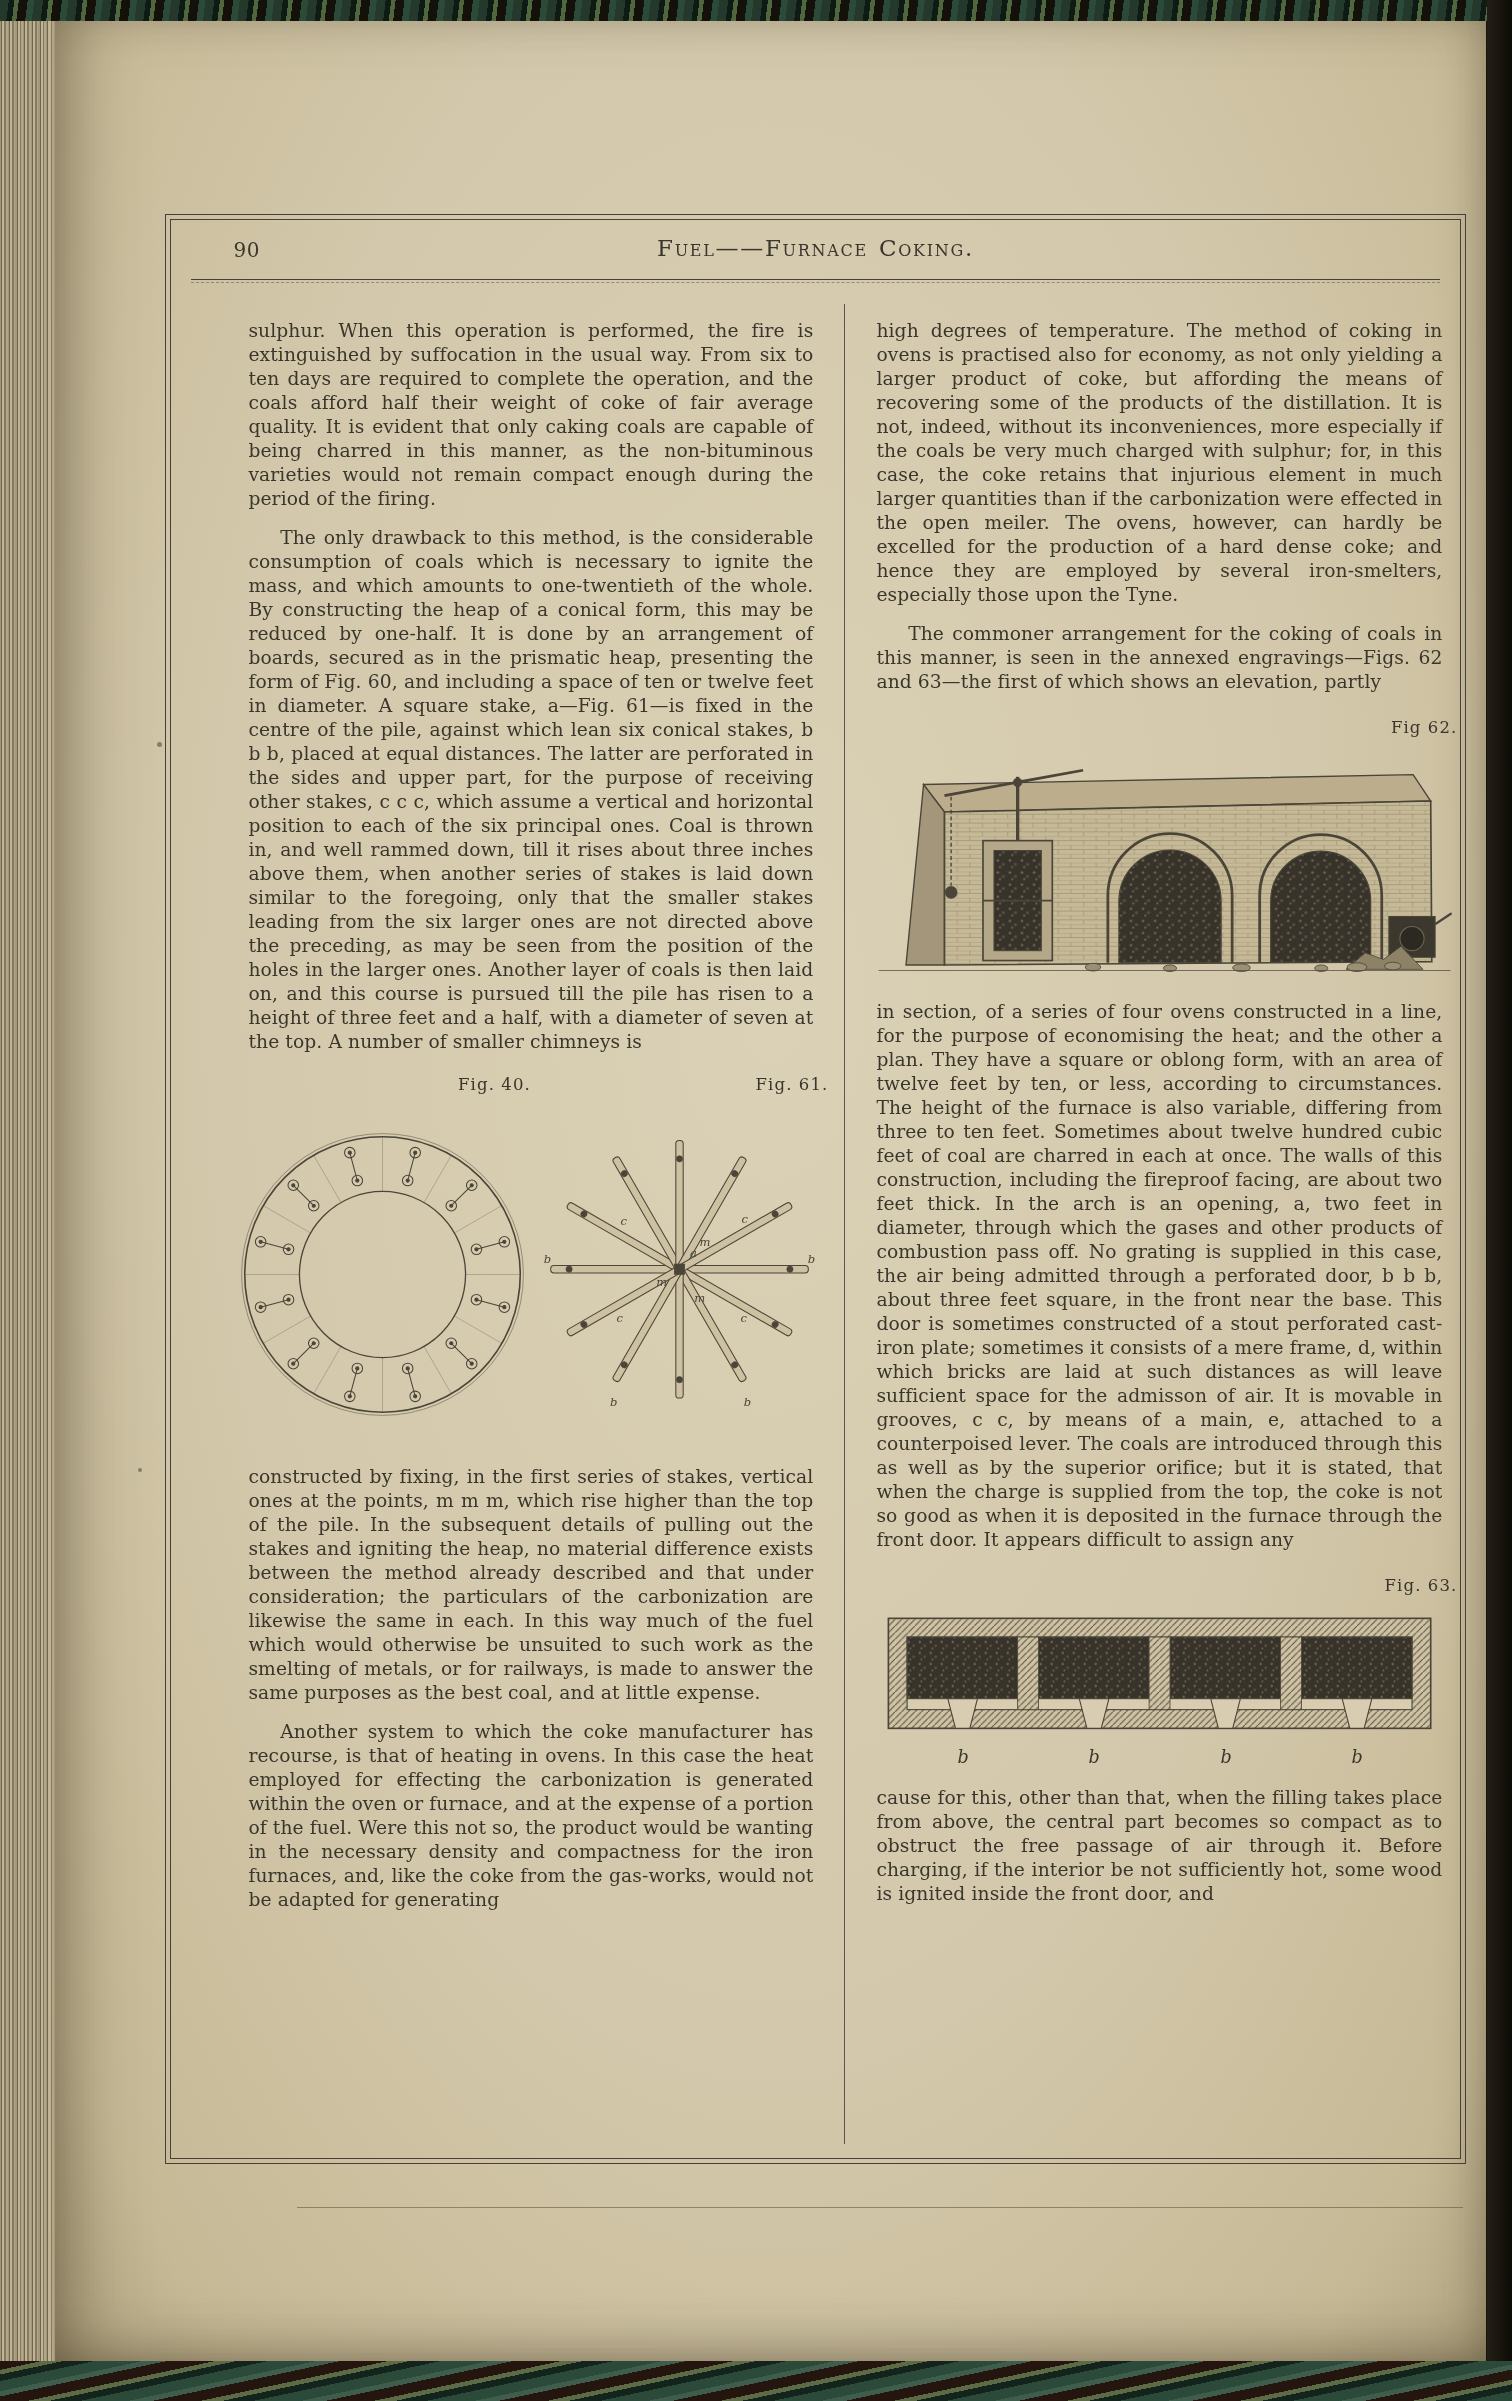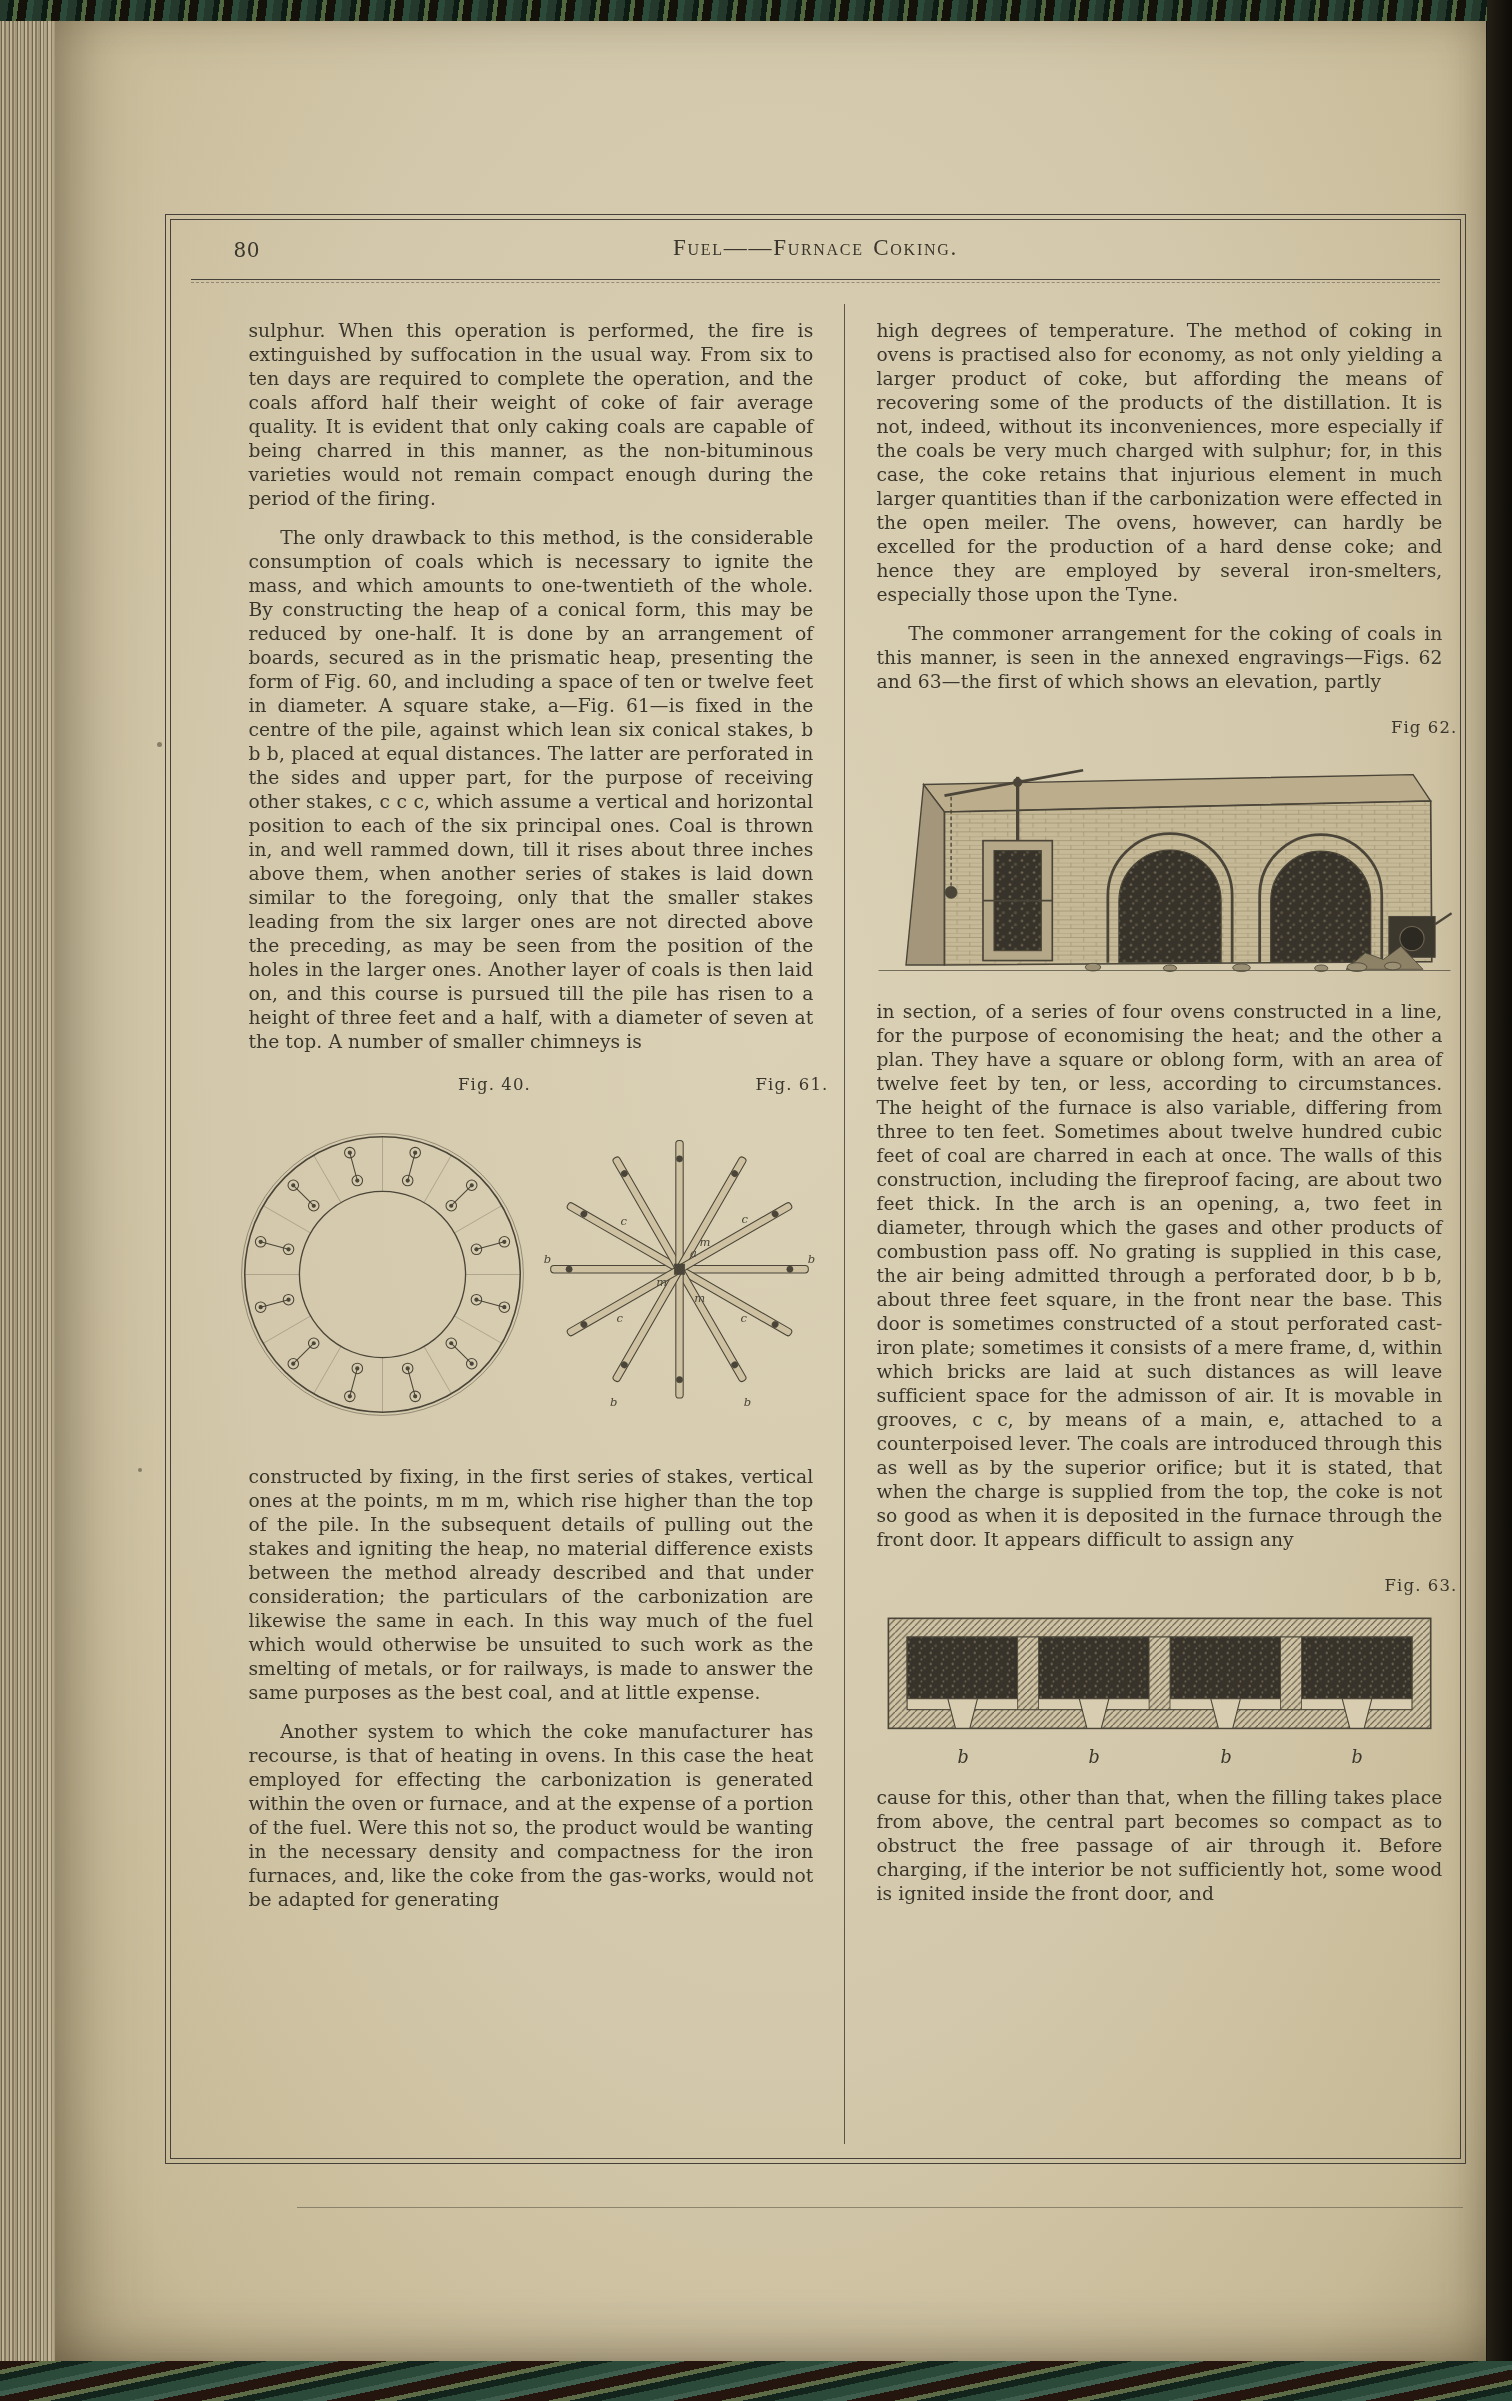--- a/index.html
+++ b/index.html
@@ -28,21 +28,21 @@
 
   
   .frame{position:absolute;left:110px;top:193px;width:1299px;height:1948px;border:1.7px solid #45413a;}
   .frame-inner{position:absolute;inset:4.4px;border:1.1px solid #45413a;}
 
   .below-rule{position:absolute;left:242px;top:2186px;width:1166px;border-top:1.1px solid #55503f;opacity:.55;}
 
   .header{position:absolute;top:14.3px;left:0;right:0;height:34px;}
   .pagenum{position:absolute;left:62px;top:3.3px;font-size:20px;letter-spacing:0.6px;}
   .running-title{position:absolute;left:0;right:0;top:0;text-align:center;
-    font-size:23px;font-variant:small-caps;letter-spacing:1.7px;word-spacing:2.2px;font-family:Liberation Serif, serif;}
+    font-size:23px;font-variant:small-caps;letter-spacing:1.7px;word-spacing:2.2px;}
   .header-rule{position:absolute;top:59px;left:20px;right:20px;border-top:1.1px solid #45413a;}
   .header-rule:after{content:"";position:absolute;left:0;right:0;top:1.7px;border-top:0.6px dashed rgba(69,65,58,.45);}
 
   .columns{position:absolute;top:84px;left:62px;width:1224px;bottom:13.2px;display:flex;}
   .col{font-size:18.7px;line-height:24px;text-align:justify;letter-spacing:0.1px;}
   .col-left{flex:0 0 595px;}
   .col-right{flex:0 0 596px;}
   .divider{width:1.1px;background:#45413a;opacity:.85;margin:0 16px;}
 
   p{margin:15px;text-indent:1.7em;}
@@ -69,21 +69,21 @@
 
   <div class="paper">
     <div class="speck" style="left:102px;top:721px;width:5px;height:5px;"></div>
     <div class="speck" style="left:83px;top:1447px;width:3.9px;height:3.9px;"></div>
     <div class="below-rule"></div>
 
     <div class="frame">
       <div class="frame-inner">
 
         <div class="header">
-          <span class="pagenum">80</span>
+          <span class="pagenum">90</span>
           <span class="running-title">Fuel——Furnace Coking.</span>
         </div>
         <div class="header-rule"></div>
 
         <div class="columns">
 
           <div class="col col-left">
             <p class="noindent">sulphur. When this operation is performed, the fire is extinguished by suffocation in the usual way. From six to ten days are required to complete the operation, and the coals afford half their weight of coke of fair average quality. It is evident that only caking coals are capable of being charred in this manner, as the non-bituminous varieties would not remain compact enough during the period of the firing.</p>
             <p>The only drawback to this method, is the considerable consumption of coals which is necessary to ignite the mass, and which amounts to one-twentieth of the whole. By constructing the heap of a conical form, this may be reduced by one-half. It is done by an arrangement of boards, secured as in the prismatic heap, presenting the form of Fig. 60, and including a space of ten or twelve feet in diameter. A square stake, a—Fig. 61—is fixed in the centre of the pile, against which lean six conical stakes, b b b, placed at equal distances. The latter are perforated in the sides and upper part, for the purpose of receiving other stakes, c c c, which assume a vertical and horizontal position to each of the six principal ones. Coal is thrown in, and well rammed down, till it rises about three inches above them, when another series of stakes is laid down similar to the foregoing, only that the smaller stakes leading from the six larger ones are not directed above the preceding, as may be seen from the position of the holes in the larger ones. Another layer of coals is then laid on, and this course is pursued till the pile has risen to a height of three feet and a half, with a diameter of seven at the top. A number of smaller chimneys is</p>
 

